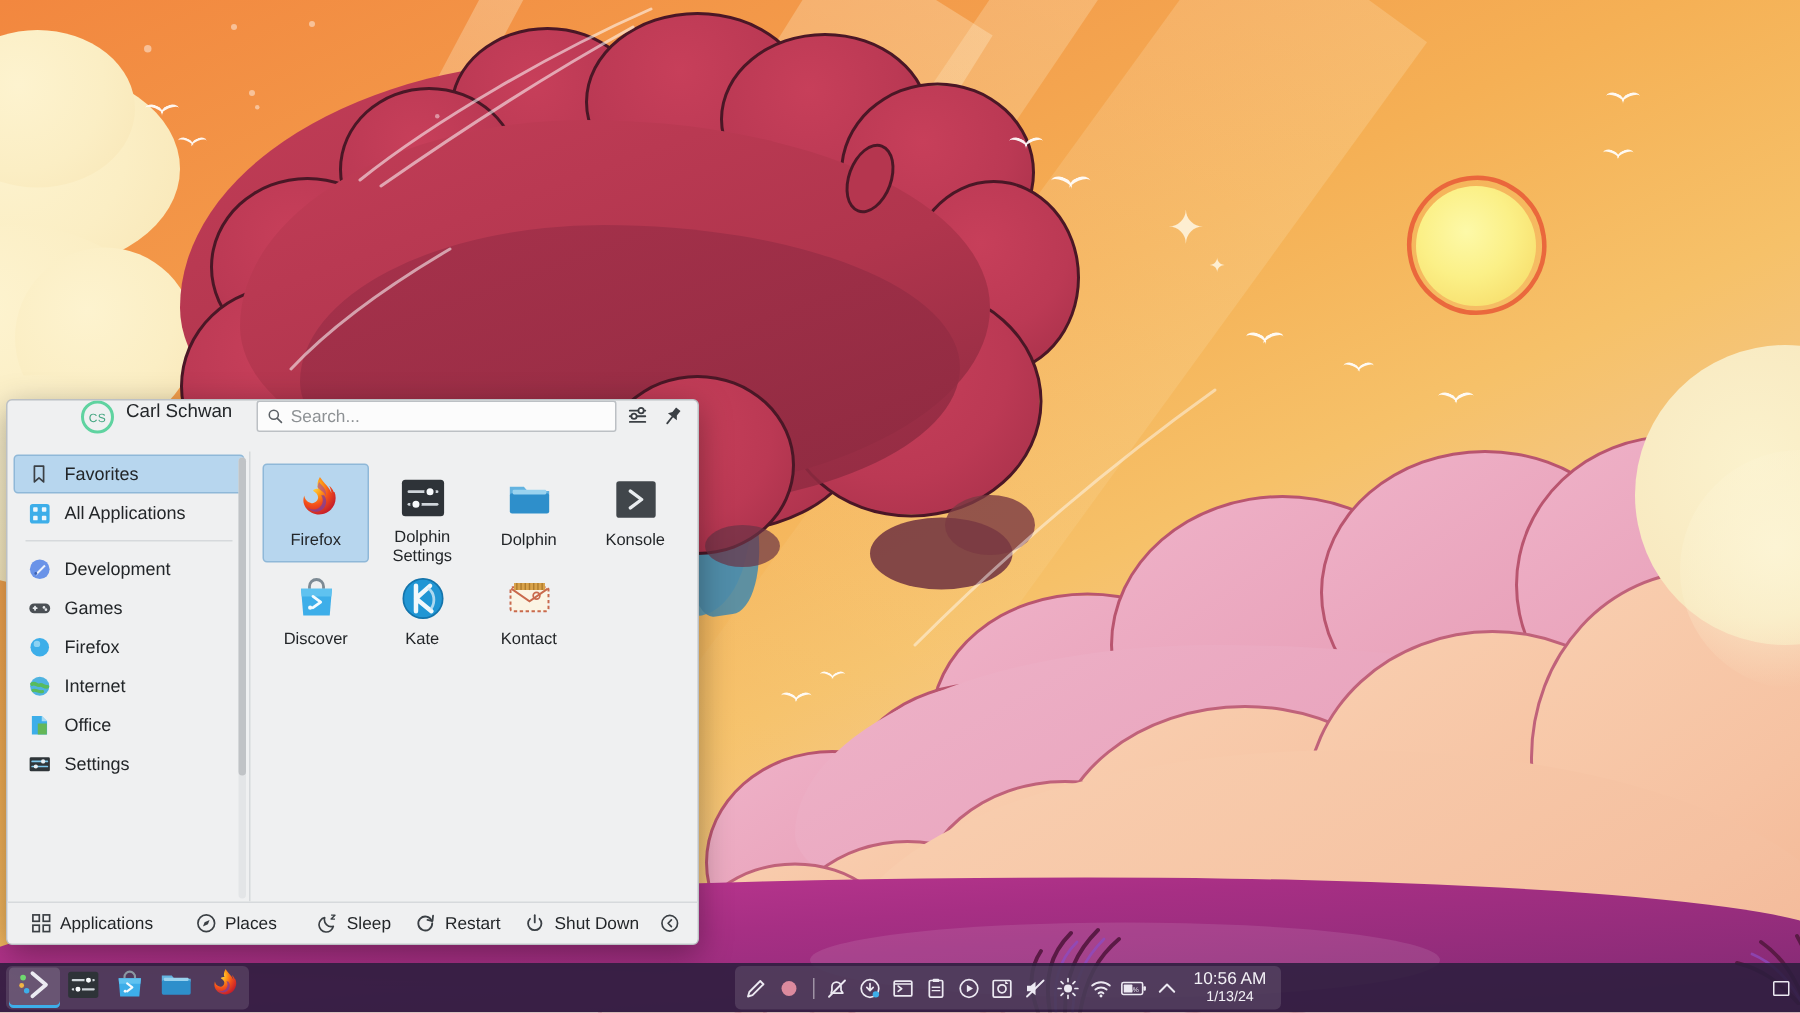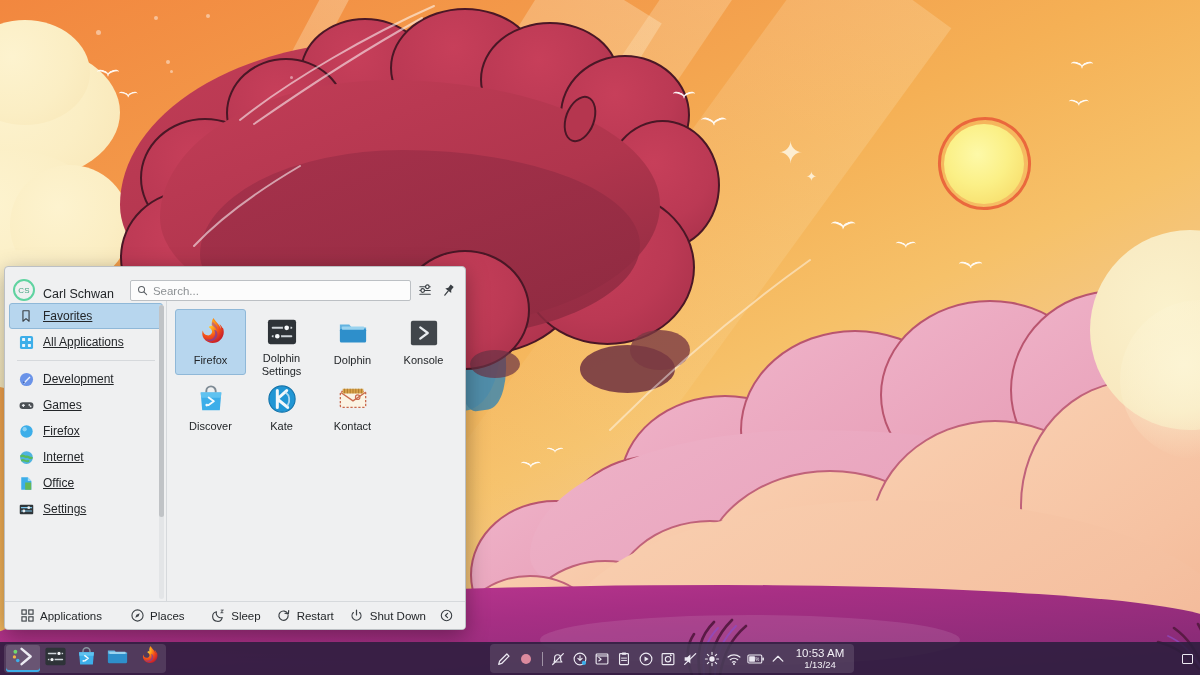--- a/index.html
+++ b/index.html
@@ -77,22 +77,22 @@
   .speck { position:absolute; border-radius:50%; background: rgba(255,255,255,.45); }
 
   
   #kickoff {
     position: absolute; left: 4px; top: 266px; width: 462px; height: 364px;
     background: #eff0f1; border: 1px solid #bcc0c4; border-radius: 4px;
     box-shadow: 0 6px 22px rgba(0,0,0,.35);
     display: flex; flex-direction: column; overflow: hidden;
   }
   .km-header {
-    height: 34px; display: flex; align-items: flex-end; gap: 8px;
-    padding: 0 8px 0 8px; flex: 0 0 auto;
+    height: 34px; display: flex; align-items: flex-start; gap: 8px;
+    padding: 0 8px 0 8px; flex: 0 0 auto; margin-left: 41px;
   }
   .avatar {
     width: 22px; height: 22px; border-radius: 50%;
     border: 2px solid #5fd3a0; color: #43a580; background: transparent;
     font-size: 8px; display: flex; align-items: center; justify-content: center;
     letter-spacing: .3px; flex: 0 0 auto;
   }
   .km-user { font-size: 12.5px; color: #232629; white-space: nowrap; }
   .km-search-wrap {
     margin-left: 8px; flex: 1 1 auto; display: flex; align-items: center; gap: 6px;
@@ -111,21 +111,21 @@
 
   .km-body { flex: 1 1 auto; display: flex; min-height: 0; }
 
   .km-side {
     width: 161px; flex: 0 0 161px; padding: 2px 3px 0 4px;
     display: flex; flex-direction: column; overflow: hidden; position: relative;
   }
   .cat {
     height: 26px; display: flex; align-items: center; gap: 9px;
     padding: 0 8px; border-radius: 3px; font-size: 12px; color: #232629;
-    border: 1px solid transparent; flex: 0 0 auto; text-decoration: underline;
+    border: 1px solid transparent; flex: 0 0 auto;
   }
   .cat.active { background: #b7d6ee; border-color: #8fb8d8; }
   .cat .ci { width: 16px; height: 16px; flex: 0 0 auto; display:flex; align-items:center; justify-content:center; }
   .cat-sep { height: 1px; background: #d6d9dc; margin: 5px 8px 5px 8px; flex: 0 0 auto; }
 
   .km-scroll {
     position: absolute; right: 2px; top: 4px; width: 5px; bottom: 2px;
     background: #e3e5e7; border-radius: 3px;
   }
   .km-scroll i { position:absolute; left:0; top:0; width:5px; height:72%;
@@ -824,21 +824,21 @@
         </svg>
       </div>
 
       <div class="tr">
         <svg viewBox="0 0 18 18" width="16" height="16">
           <path d="M3.6 11.4 L9 6 L14.4 11.4" fill="none" stroke="#ece9f2" stroke-width="1.5" stroke-linecap="round" stroke-linejoin="round"></path>
         </svg>
       </div>
 
       <div class="clock">
-        <span class="t">10:53 AM</span>
+        <span class="t">10:56 AM</span>
         <span class="d">1/13/24</span>
       </div>
     </div>
 
     <div class="peek">
         <i></i>
       </div>
   </div>
 </div>
 

